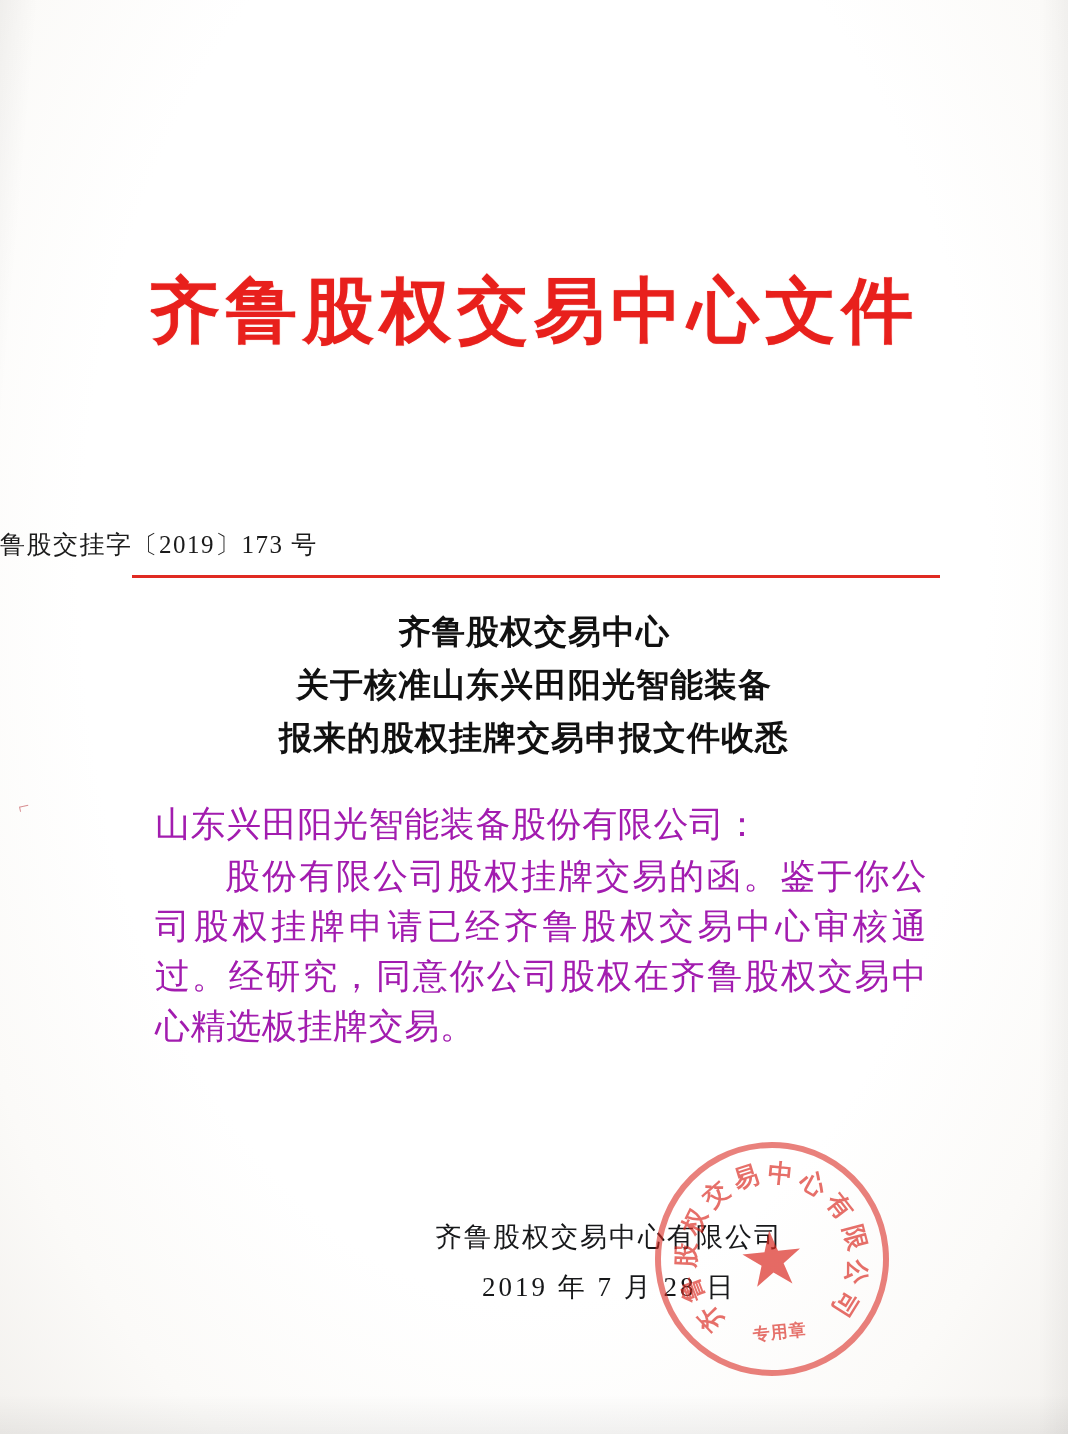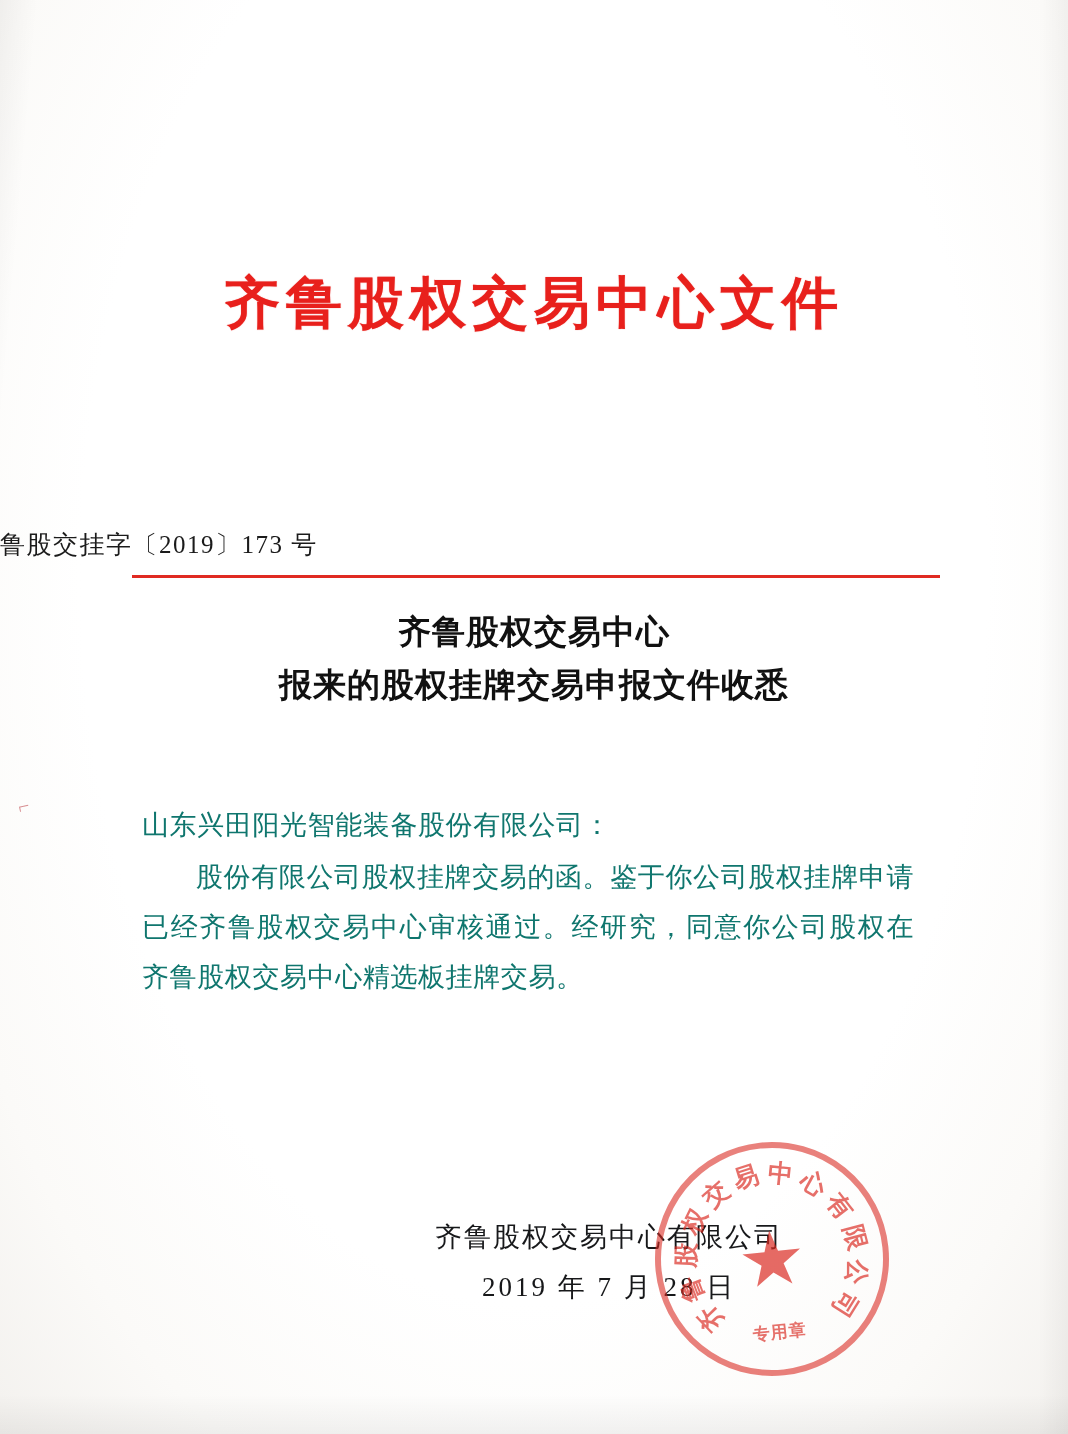--- a/index.html
+++ b/index.html
@@ -41,21 +41,21 @@
   
   .header-title {
     position: absolute;
     top: 272px;
     left: 0;
     width: 1068px;
     text-align: center;
     color: #e8201c;
     font-family: "DejaVu Serif", "Liberation Serif", serif;
     font-weight: 700;
-    font-size: 56px;
+    font-size: 71px;
     letter-spacing: 6px;
     line-height: 1.08;
     text-shadow: 0 0 1px rgba(232,32,28,0.55);
     white-space: nowrap;
   }
 
   
   .doc-number {
     position: absolute;
     top: 528px;
@@ -93,25 +93,25 @@
   }
   .main-title .line {
     display: block;
     white-space: nowrap;
   }
 
   
   .body-text {
     position: absolute;
     top: 800px;
-    left: 142px;
+    left: 155px;
     width: 772px;
-    font-size: 27px;
+    font-size: 35px;
     line-height: 50px;
-    color: #0f766e;
+    color: #a21caf;
     letter-spacing: 0.6px;
   }
   .body-text p {
     margin: 0 0 2px 0;
     text-align: justify;
     text-justify: inter-ideograph;
   }
   .body-text p.indent {
     text-indent: 2em;
   }
@@ -212,20 +212,21 @@
 <div class="doc">
 
   <div class="header-title">齐鲁股权交易中心文件</div>
 
   <div class="doc-number">鲁股交挂字〔2019〕173 号</div>
 
   <div class="red-rule"></div>
 
   <div class="main-title">
     <span class="line">齐鲁股权交易中心</span>
+    <span class="line">关于核准山东兴田阳光智能装备</span>
     <span class="line">报来的股权挂牌交易申报文件收悉</span>
   </div>
 
   <div class="margin-mark">⌐</div>
 
   <div class="body-text">
     <p>山东兴田阳光智能装备股份有限公司：</p>
     <p class="indent">股份有限公司股权挂牌交易的函。鉴于你公司股权挂牌申请已经齐鲁股权交易中心审核通过。经研究，同意你公司股权在齐鲁股权交易中心精选板挂牌交易。</p>
   </div>
 

